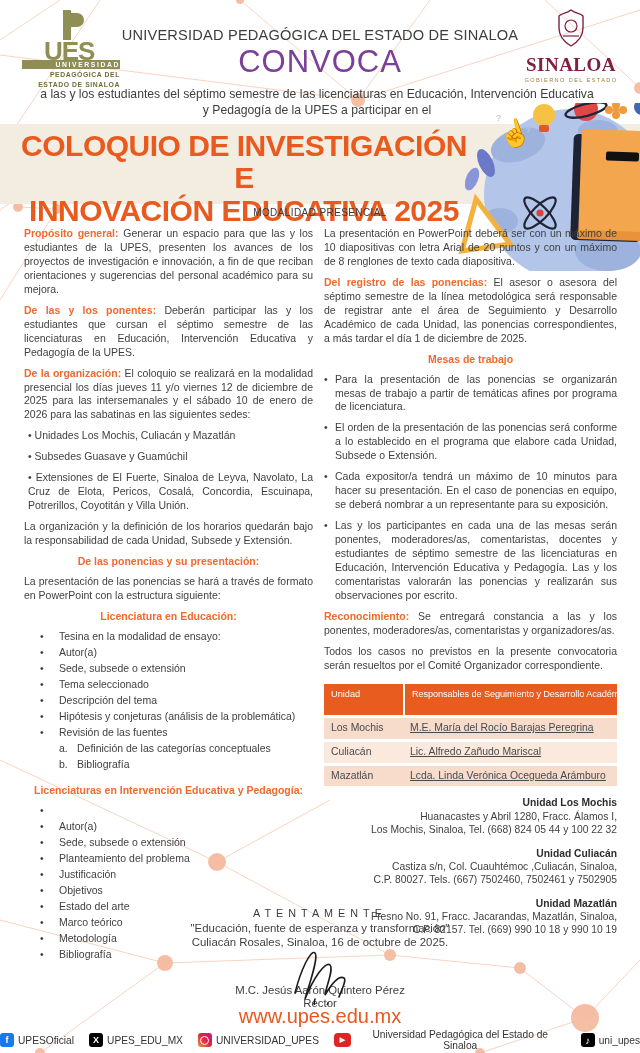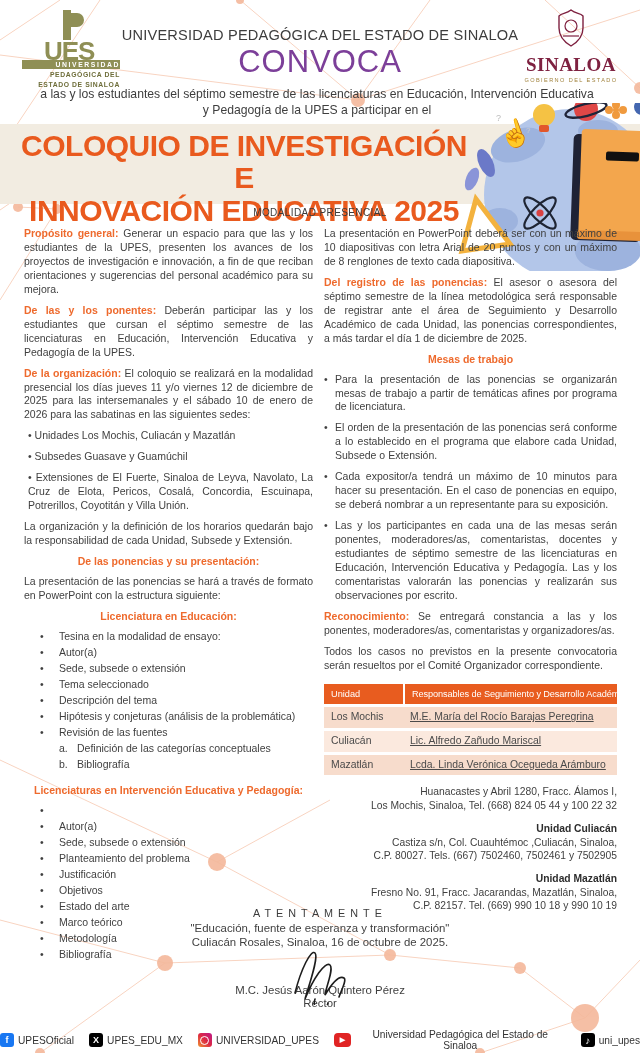--- a/index.html
+++ b/index.html
@@ -43,21 +43,21 @@
   .sub{display:flex;margin:0 0 2px;}
   .sub .mk2{flex:0 0 18px;margin-left:35px;}
   .edu .tx,.sub .tx,.mesa .tx{flex:1;}
   .mesa{display:flex;margin:0 0 7px;text-align:justify;}
   .mesa .mk{flex:0 0 11px;}
   .mesa .mk::before{content:"•";}
   .gap{height:8px;}
   
   .tbl{margin-top:11px;}
   .tbl-header{display:flex;background:#E85C1F;color:#fff;font-size:9.2px;}
-  .th1{flex:0 0 72px;padding:4px 0 4px 7px;border-right:2px solid #fff;}
+  .th1{flex:0 0 72px;padding:4px 0 15px 7px;border-right:2px solid #fff;}
   .th2{flex:1;padding:4px 0 4px 7px;white-space:nowrap;letter-spacing:-.1px;}
   .tbl-row{display:flex;margin-top:3px;font-size:10.4px;color:#4a4a4a;}
   .r0,.r2{background:#F7DCCC;}
   .r1{background:#FBE9DE;}
   .td1{flex:0 0 72px;padding:3.5px 0 3.5px 7px;}
   .td2{flex:1;padding:3.5px 0 3.5px 7px;text-decoration:underline;}
   
   .addr{margin-top:10px;text-align:right;font-size:10.3px;line-height:1.3;color:#3f3f3f;}
   .addr-name{font-weight:700;color:#2d2d2d;}
   
@@ -323,20 +323,21 @@
         <div class="td1">Culiacán</div>
         <div class="td2">Lic. Alfredo Zañudo Mariscal</div>
       </div>
       <div class="tbl-row r2">
         <div class="td1">Mazatlán</div>
         <div class="td2">Lcda. Linda Verónica Ocegueda Arámburo</div>
       </div>
     </div>
 
     <div class="addr">
+      <div class="addr-name">Unidad Los Mochis</div>
       <div>Huanacastes y Abril 1280, Fracc. Álamos I,</div>
       <div>Los Mochis, Sinaloa, Tel. (668) 824 05 44 y 100 22 32</div>
     </div>
     <div class="addr">
       <div class="addr-name">Unidad Culiacán</div>
       <div>Castiza s/n, Col. Cuauhtémoc ,Culiacán, Sinaloa,</div>
       <div>C.P. 80027. Tels. (667) 7502460, 7502461 y 7502905</div>
     </div>
     <div class="addr">
       <div class="addr-name">Unidad Mazatlán</div>
@@ -346,20 +347,21 @@
   </div>
 
   <div class="fcenter atent">ATENTAMENTE</div>
   <div class="fcenter quote">"Educación, fuente de esperanza y transformación"</div>
   <div class="fcenter dateline">Culiacán Rosales, Sinaloa, 16 de octubre de 2025.</div>
   <svg class="sig" width="86" height="64" viewBox="0 0 86 64">
     <path d="M14,52 C20,28 30,8 34,12 C38,16 28,44 24,58 C32,38 44,20 49,24 C53,28 45,46 44,54 C50,44 58,34 63,37 C66,39 60,50 58,56 M34,58 C30,70 44,74 47,62" stroke="#1d1d1d" stroke-width="1.6" fill="none" stroke-linecap="round"></path>
   </svg>
   <div class="fcenter rname">M.C. Jesús Aarón Quintero Pérez</div>
   <div class="fcenter rtitle">Rector</div>
+  <div class="fcenter site">www.upes.edu.mx</div>
 
   <div class="fcenter social" style="position:absolute;">
     <span class="sitem">
         <span class="si fb">f</span>
         <span>UPESOficial</span>
       </span>
     <span class="sitem">
         <span class="si xx">X</span>
         <span>UPES_EDU_MX</span>
       </span>

